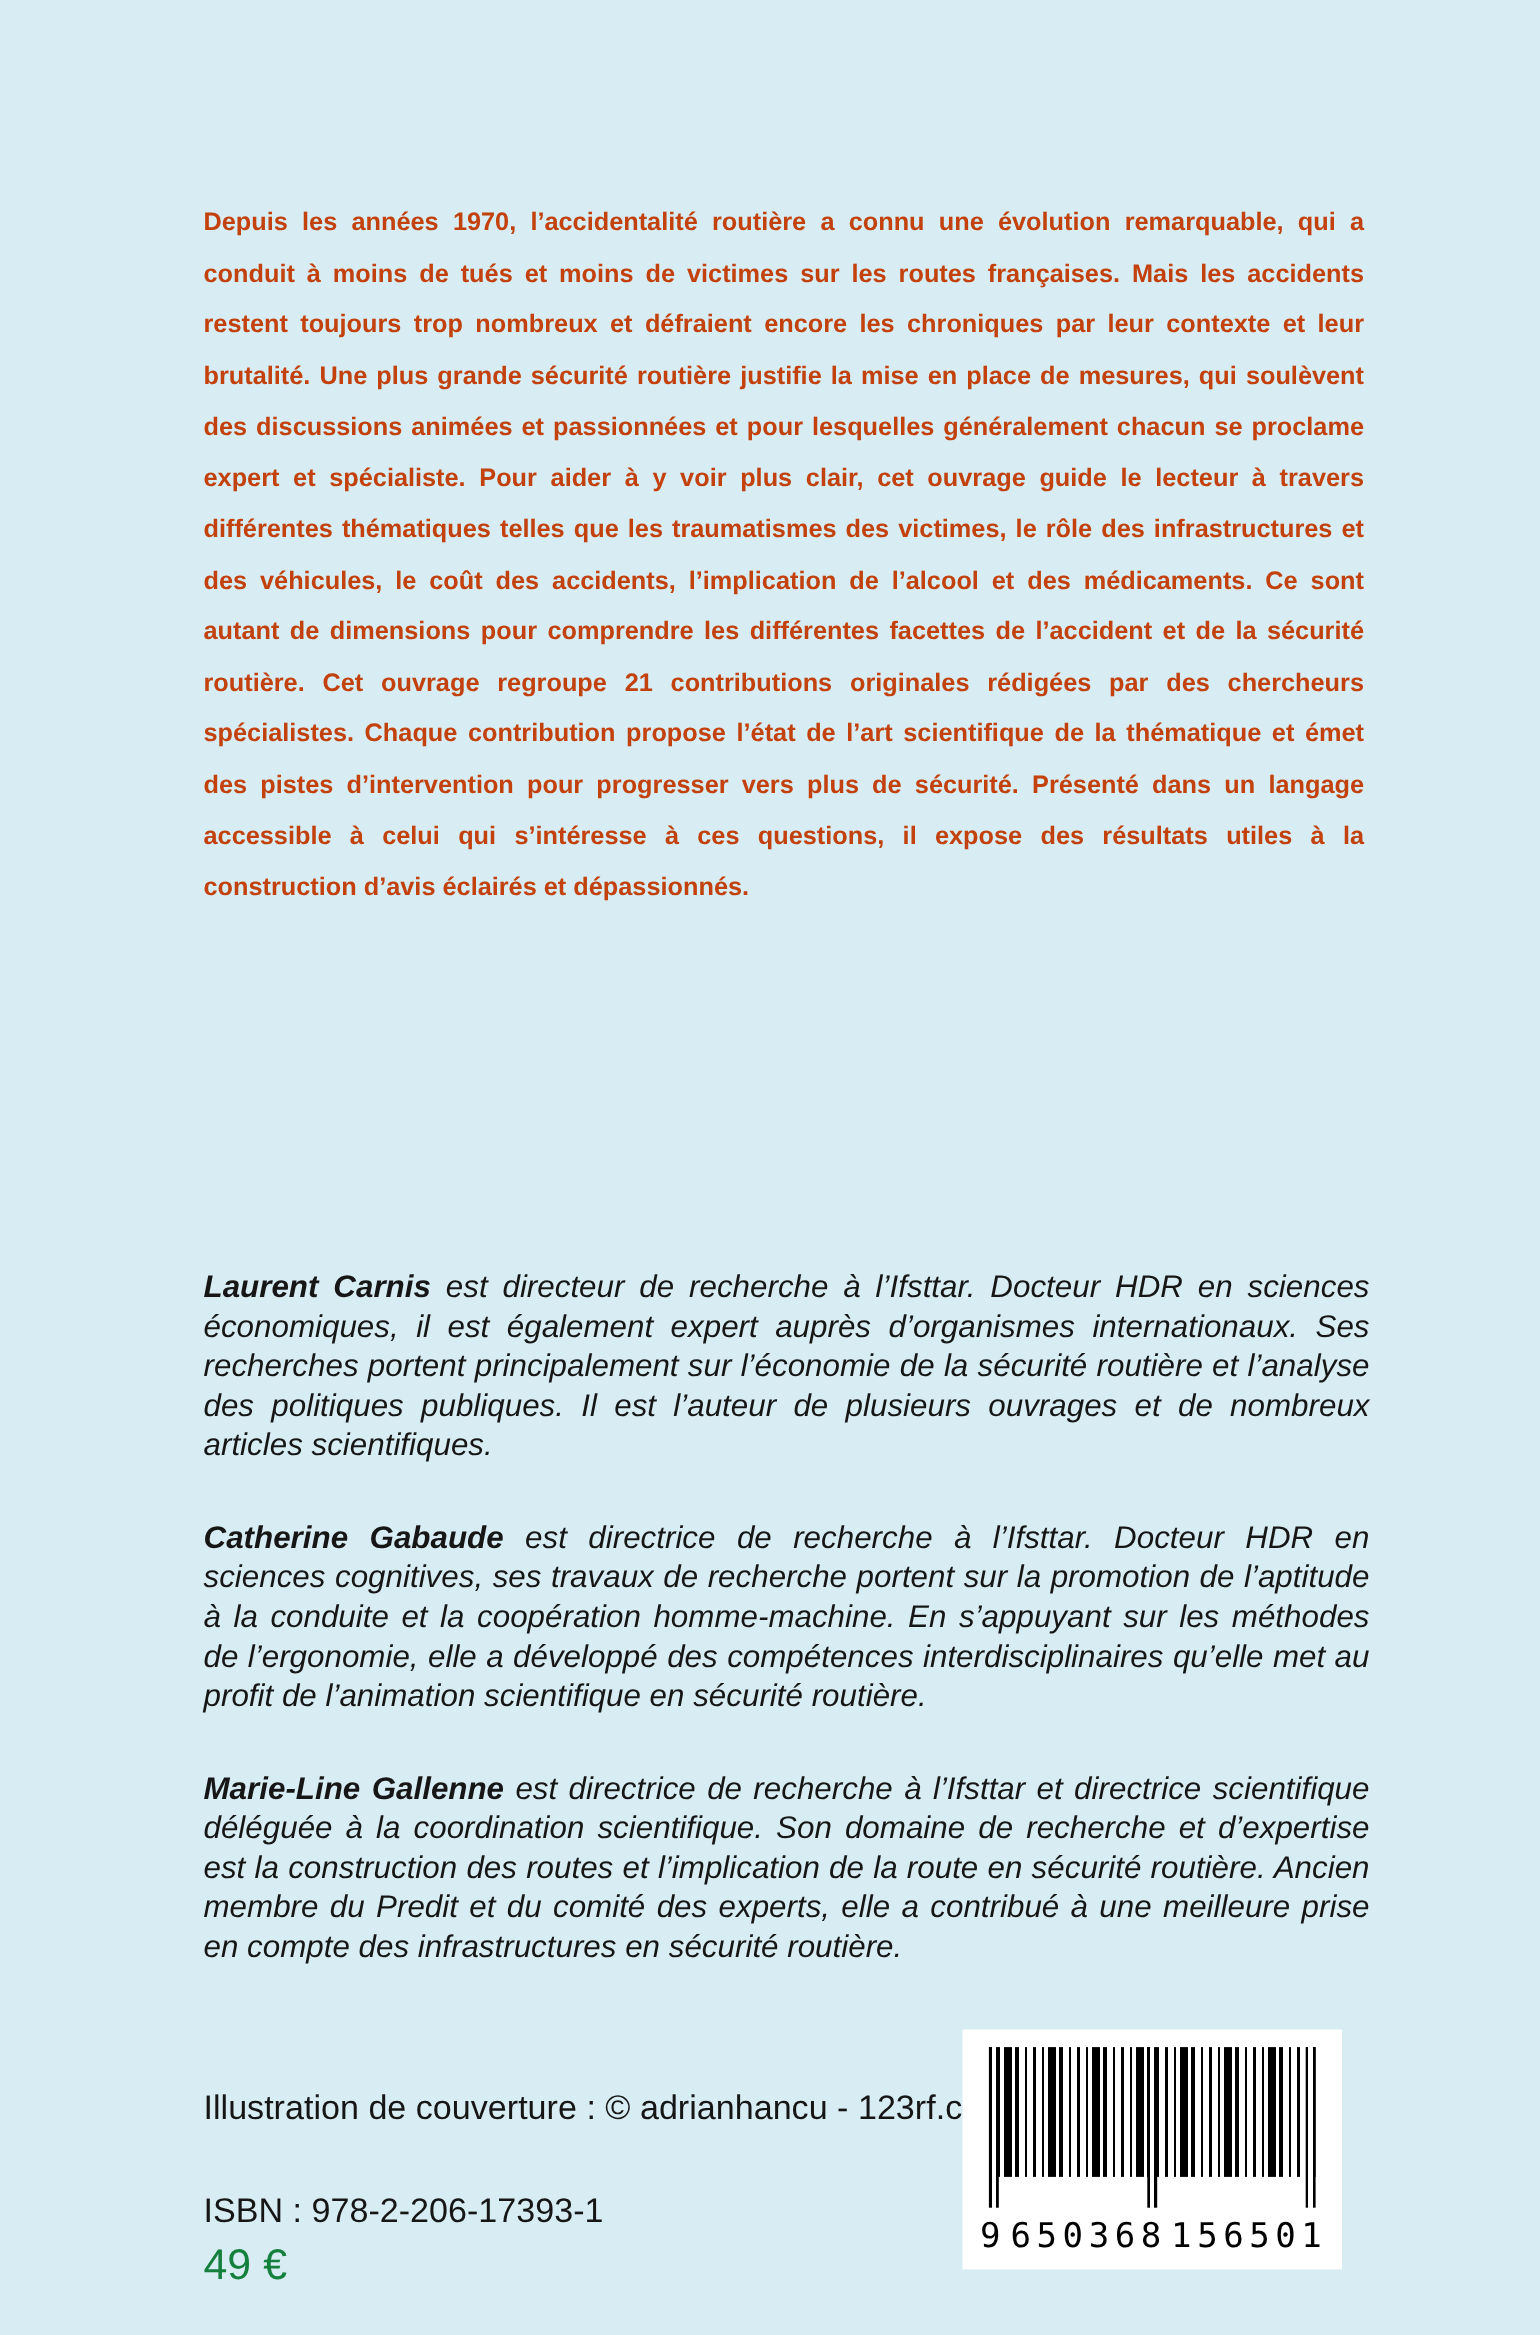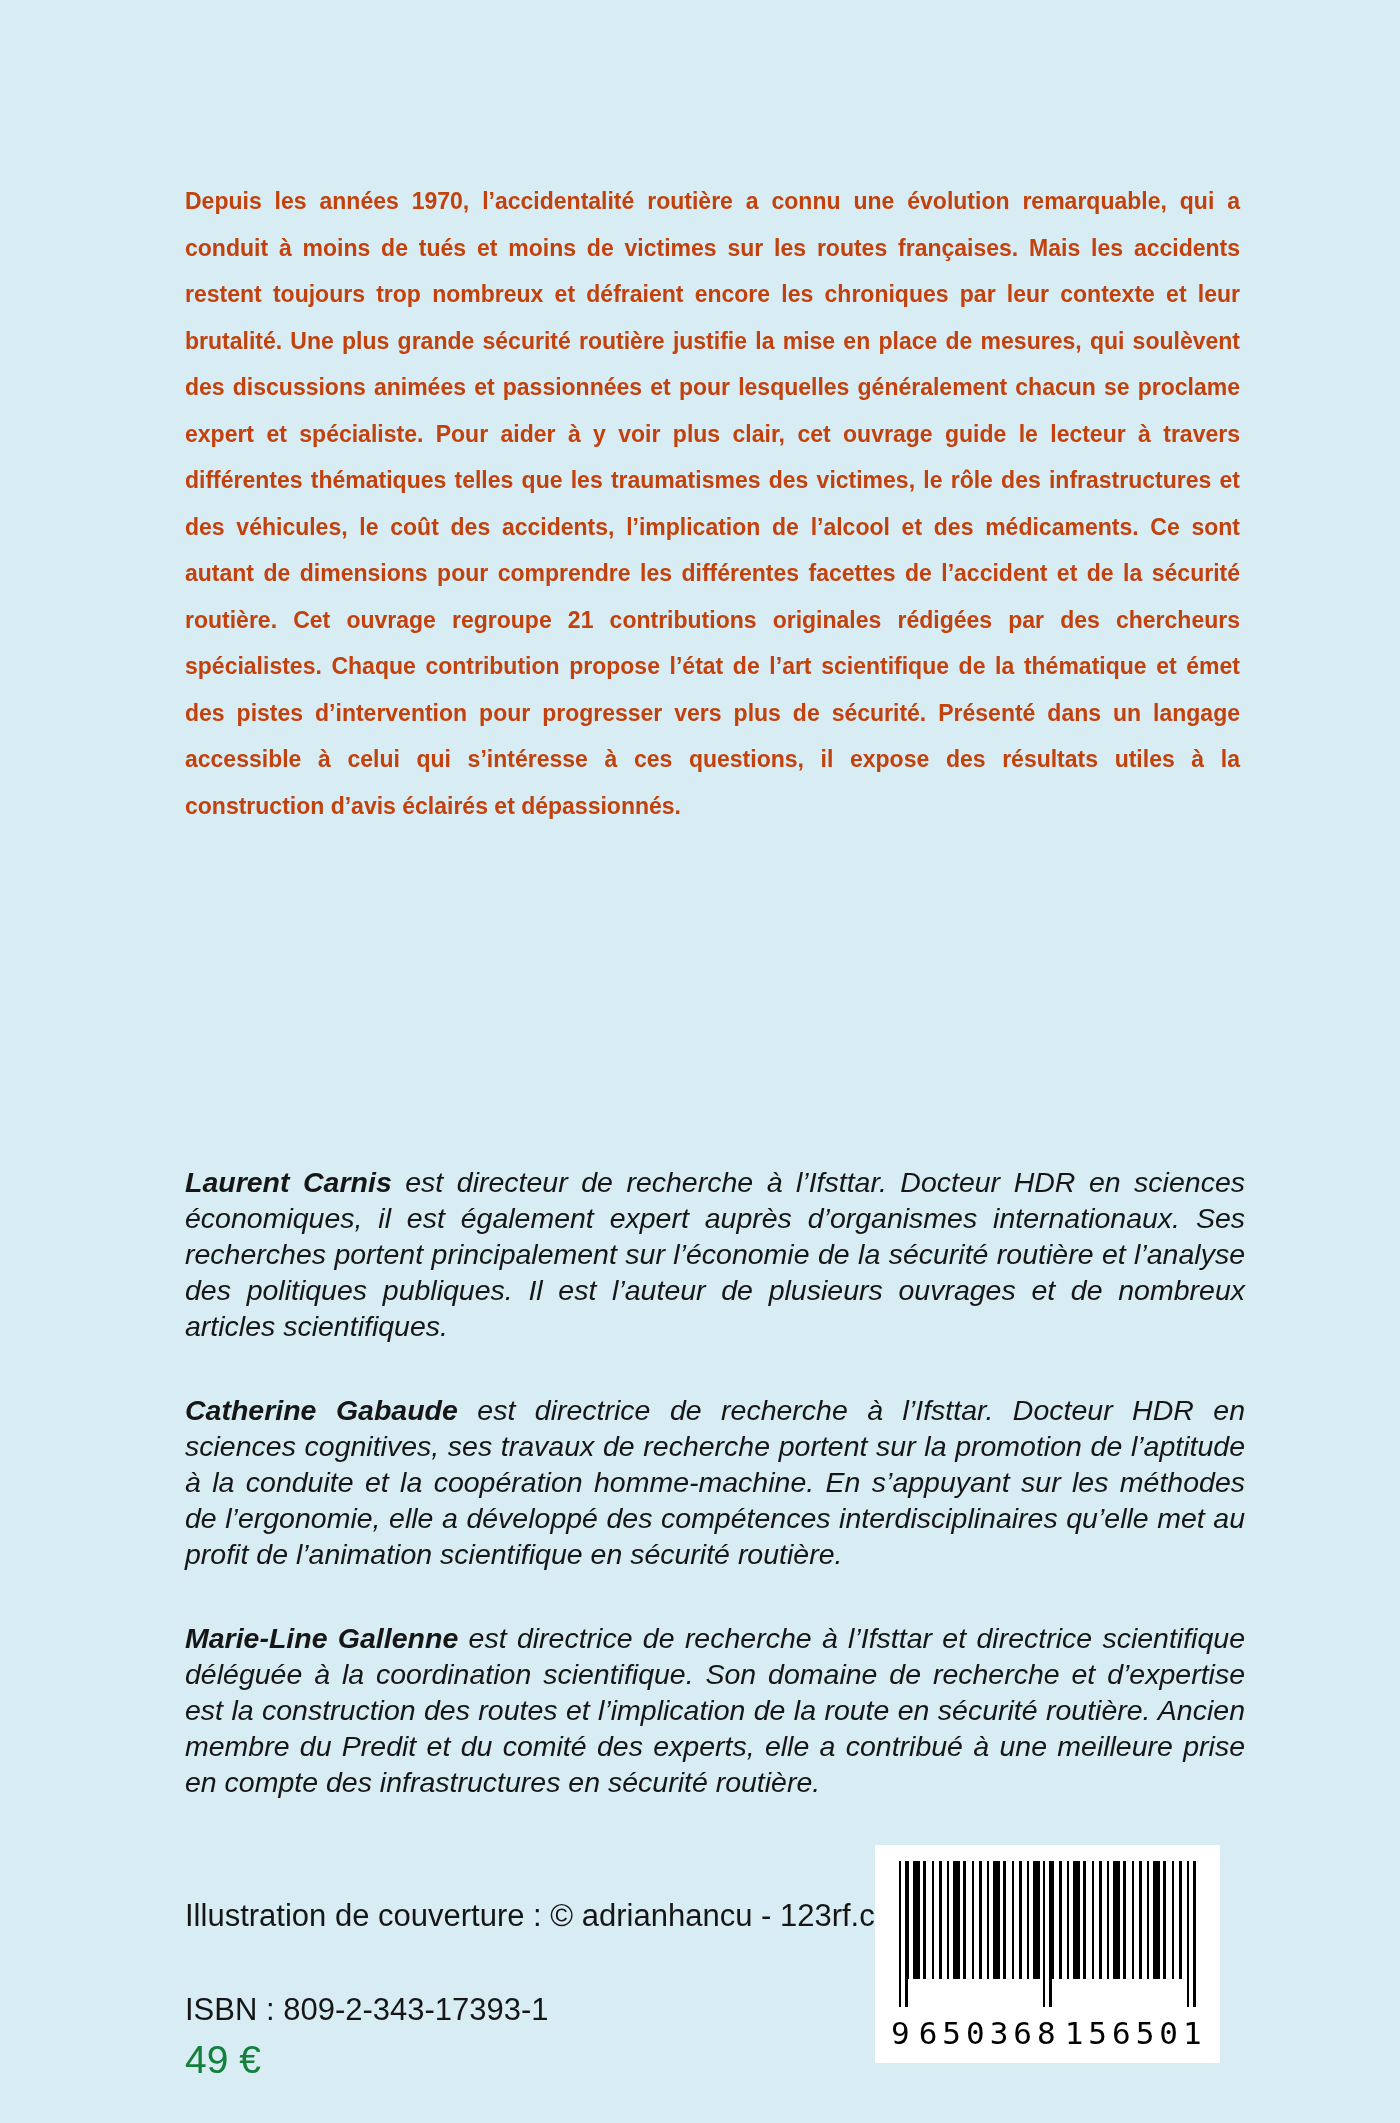--- a/index.html
+++ b/index.html
@@ -31,21 +31,21 @@
     color: #c2410c;
     font-weight: bold;
   }
   .bios {
     position: absolute;
     top: 1148px;
     left: 185px;
     width: 1060px;
   }
   .bio {
-    margin: 16px 0 48px 0;
+    margin: 4px 0 48px 0;
     font-style: italic;
     font-size: 28.5px;
     line-height: 36px;
     text-align: justify;
     color: #161616;
   }
   .bio-name {
     font-weight: bold;
   }
   .credit {
@@ -136,21 +136,21 @@
     </p>
 
     <p class="bio">
       <span class="bio-name">Marie-Line Gallenne</span><span> est directrice de recherche à l’Ifsttar et directrice scientifique déléguée à la coordination scientifique. Son domaine de recherche et d’expertise est la construction des routes et l’implication de la route en sécurité routière. Ancien membre du Predit et du comité des experts, elle a contribué à une meilleure prise en compte des infrastructures en sécurité routière.</span>
     </p>
 
   </div>
 
   <div class="credit">Illustration de couverture : © adrianhancu - 123rf.com</div>
 
-  <div class="isbn">ISBN : 809-2-343-17393-1</div>
+  <div class="isbn">ISBN : 978-2-206-17393-1</div>
 
   <div class="price">49 €</div>
 
   <div class="barcode-box">
     <div class="bars"></div>
     <div class="guard g-left"></div>
     <div class="guard g-mid"></div>
     <div class="guard g-right"></div>
     <div class="digits">
       <span>9</span>

